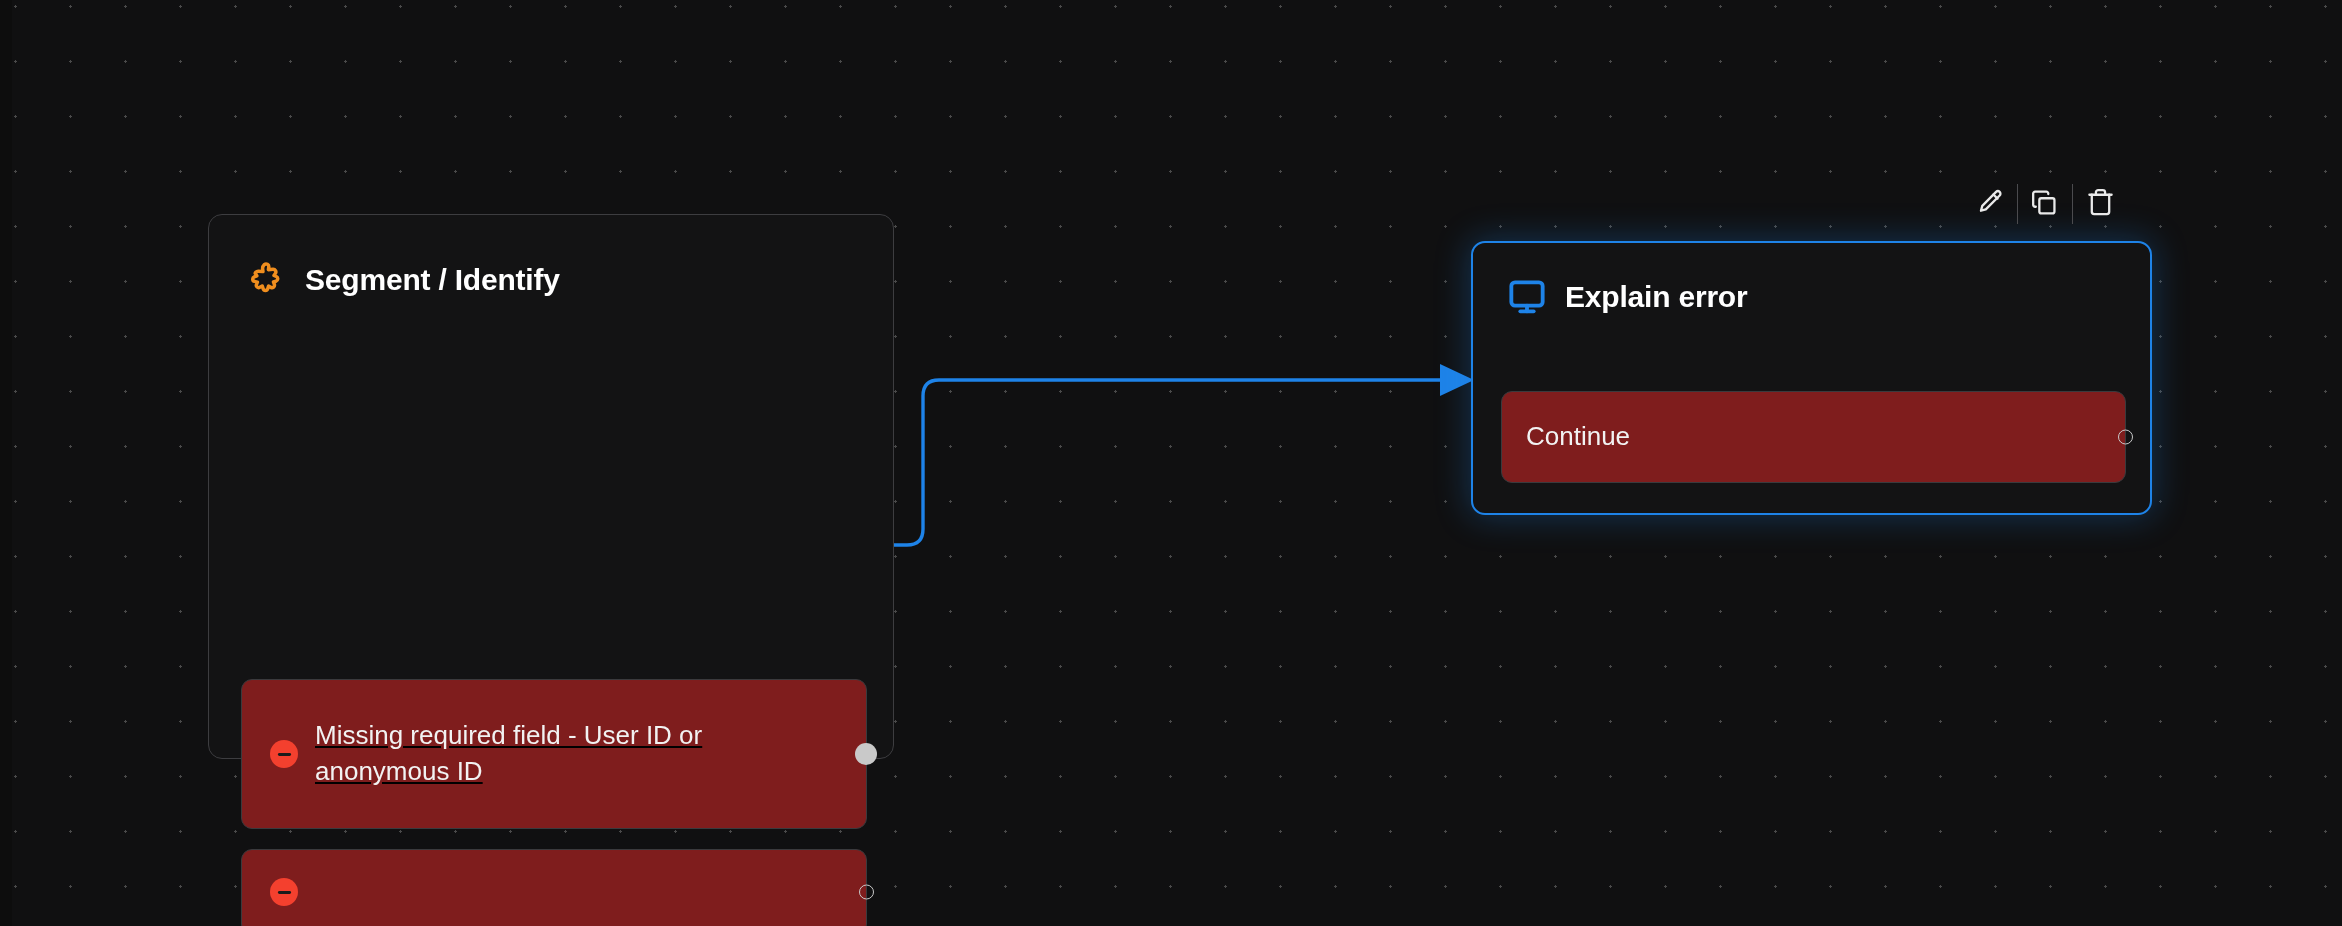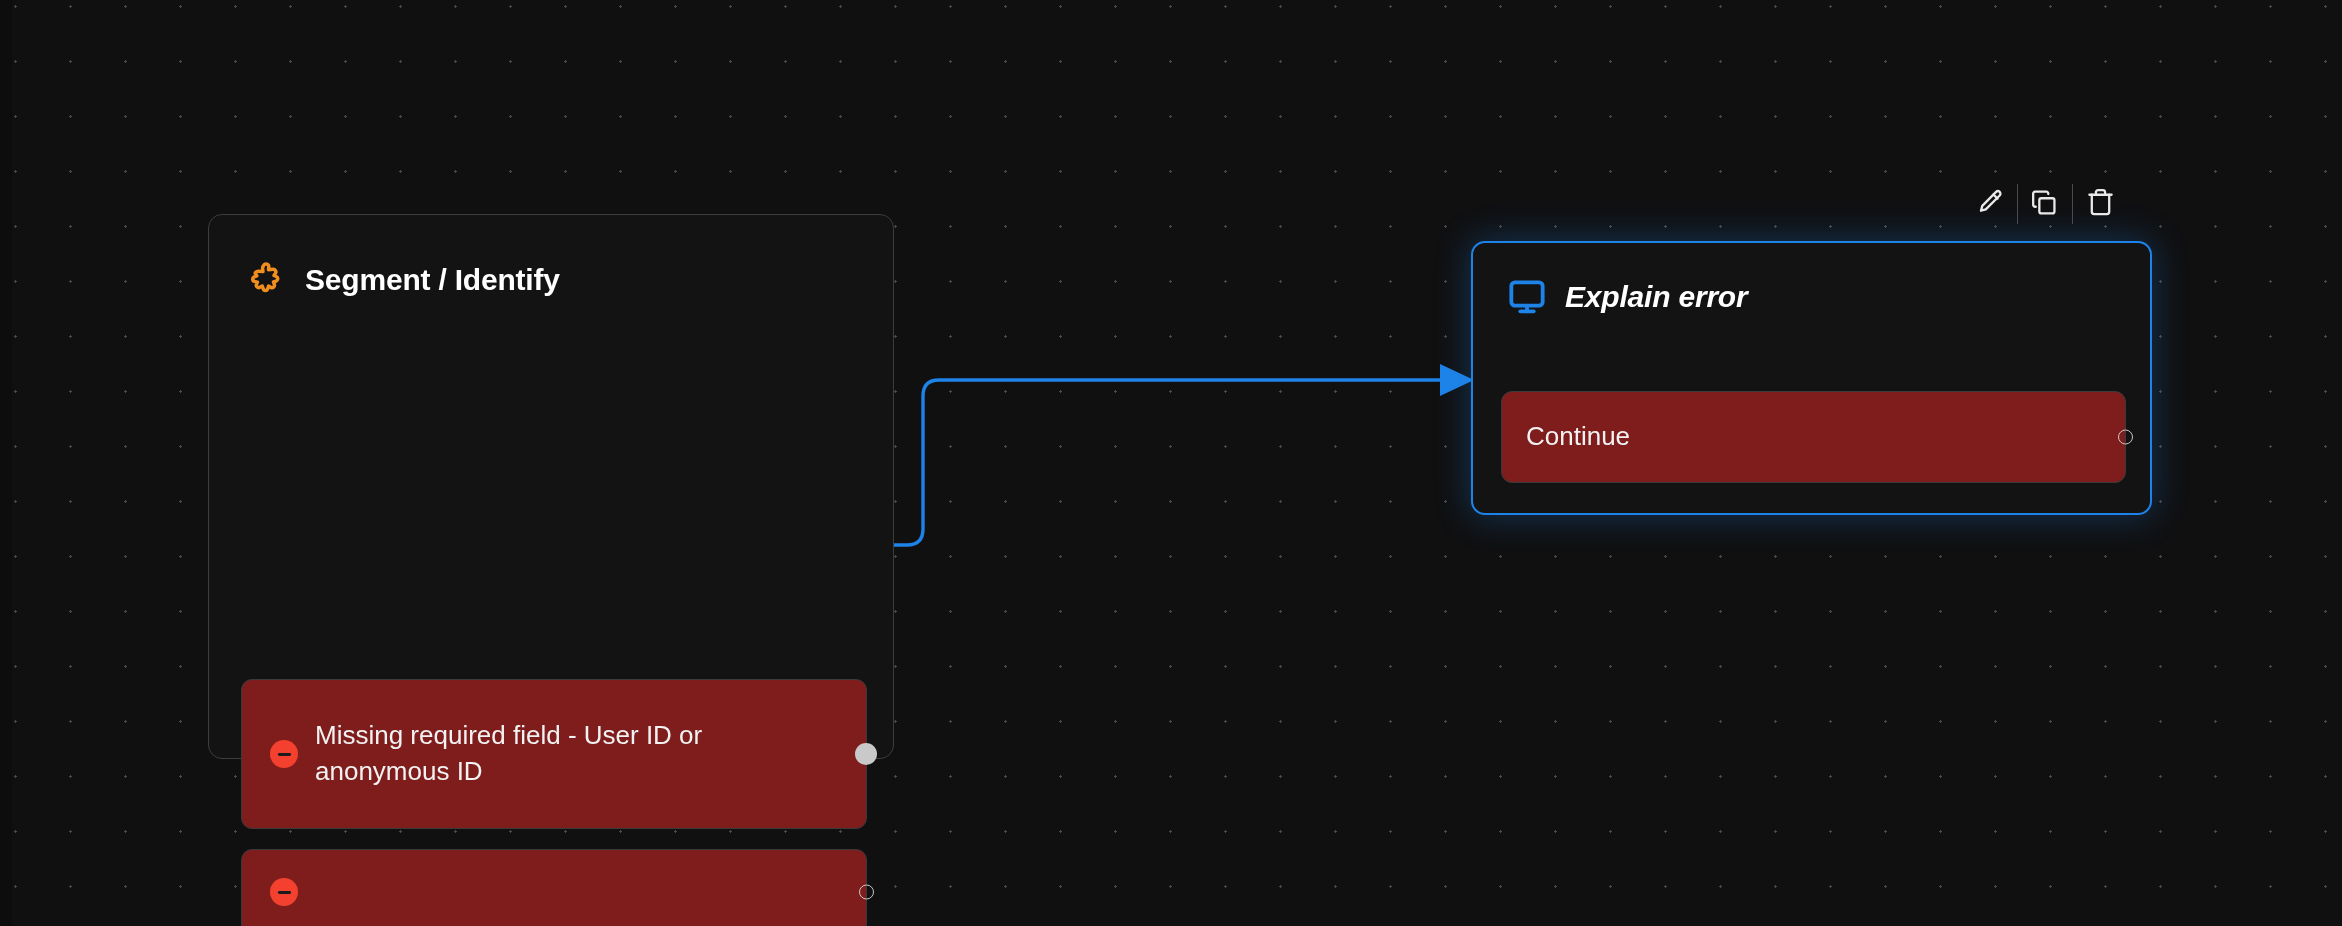--- a/index.html
+++ b/index.html
@@ -127,20 +127,21 @@
     height: 86px;
     padding: 0 28px;
   }
   #row-missing {
     position: absolute;
     left: 32px;
     top: 464px;
     width: 626px;
     height: 150px;
     padding: 0 28px;
+    text-decoration: underline;
   }
   #row-returned {
     position: absolute;
     left: 32px;
     top: 634px;
     width: 626px;
     height: 86px;
     padding: 0 28px;
   }
 
@@ -149,21 +150,20 @@
     left: 1459px;
     top: 241px;
     width: 681px;
     height: 274px;
     border: 2px solid #1e83e8;
     background: #131314;
     box-shadow: 0 0 34px 2px rgba(30,131,232,0.30);
   }
   #explain-node .node-head {
     padding: 32px 0 0 32px;
-    font-style: italic;
   }
   #row-continue {
     position: absolute;
     left: 28px;
     top: 148px;
     width: 625px;
     height: 92px;
     padding: 0 24px;
   }
 

